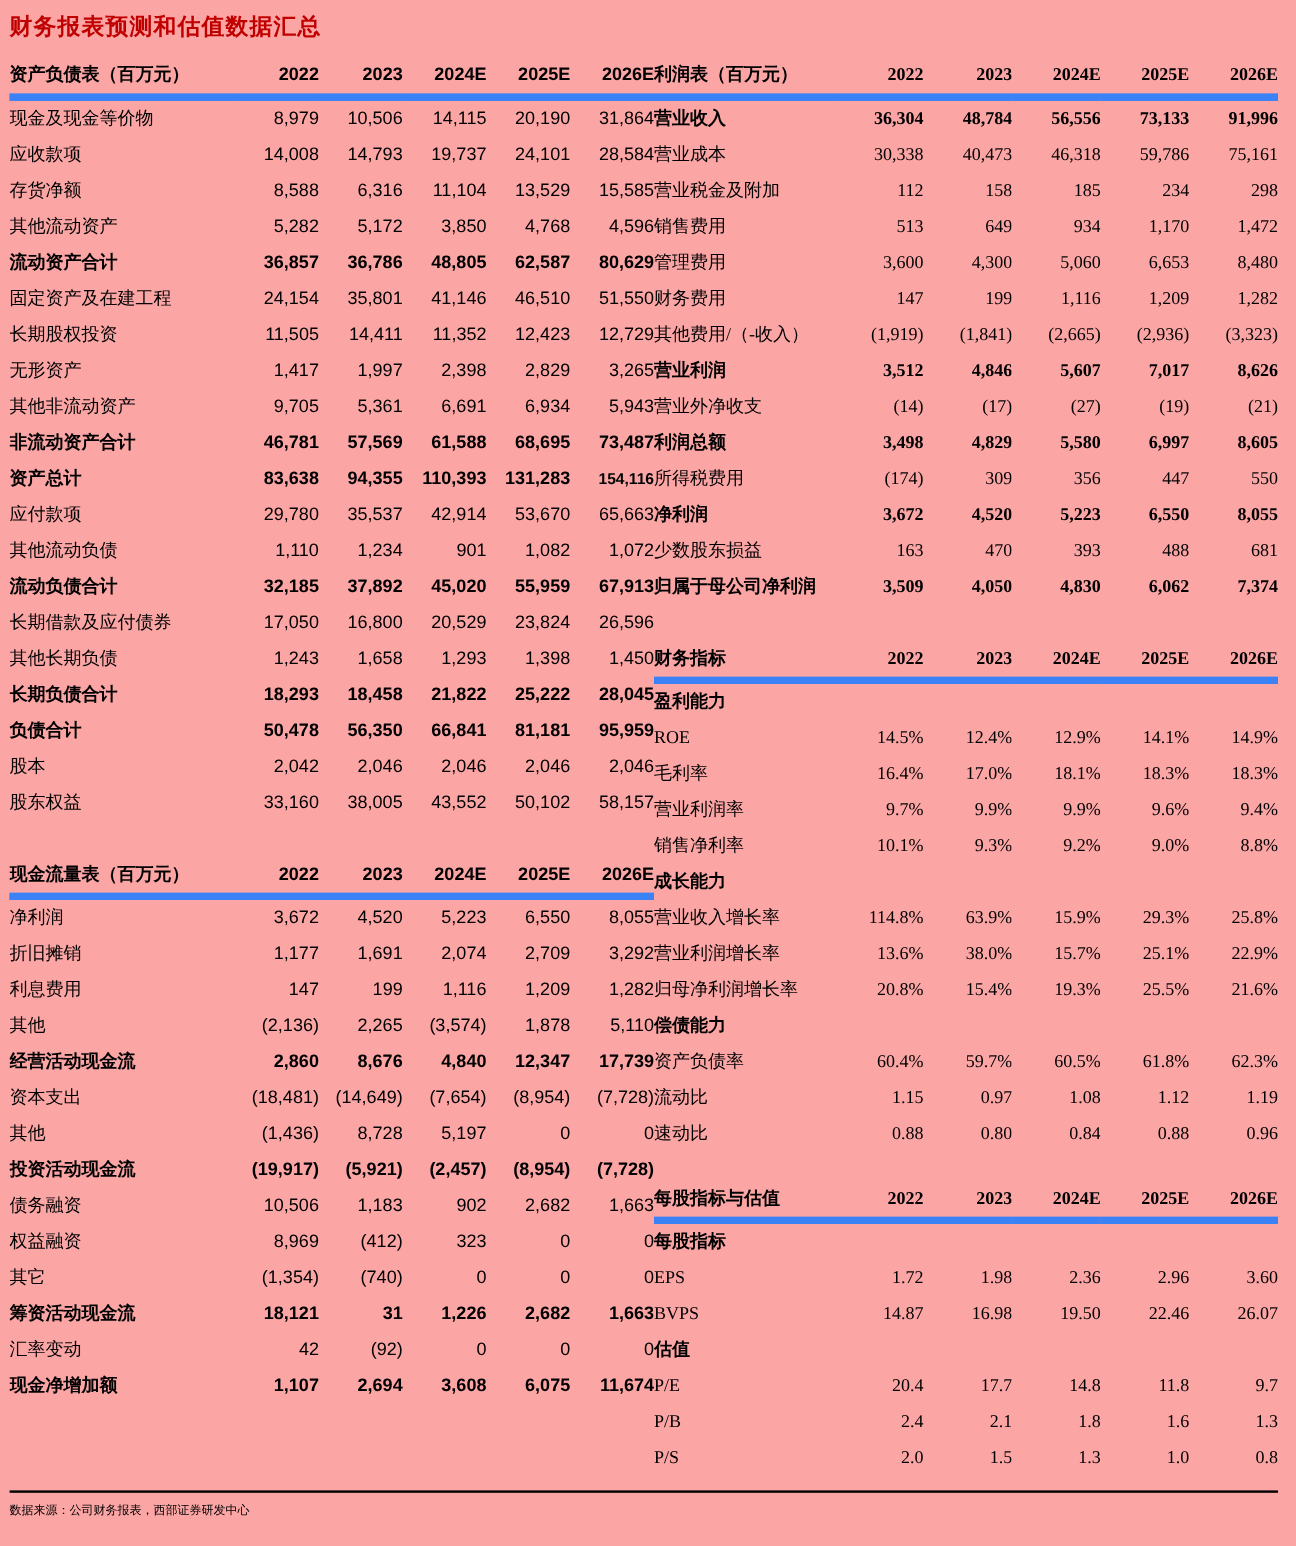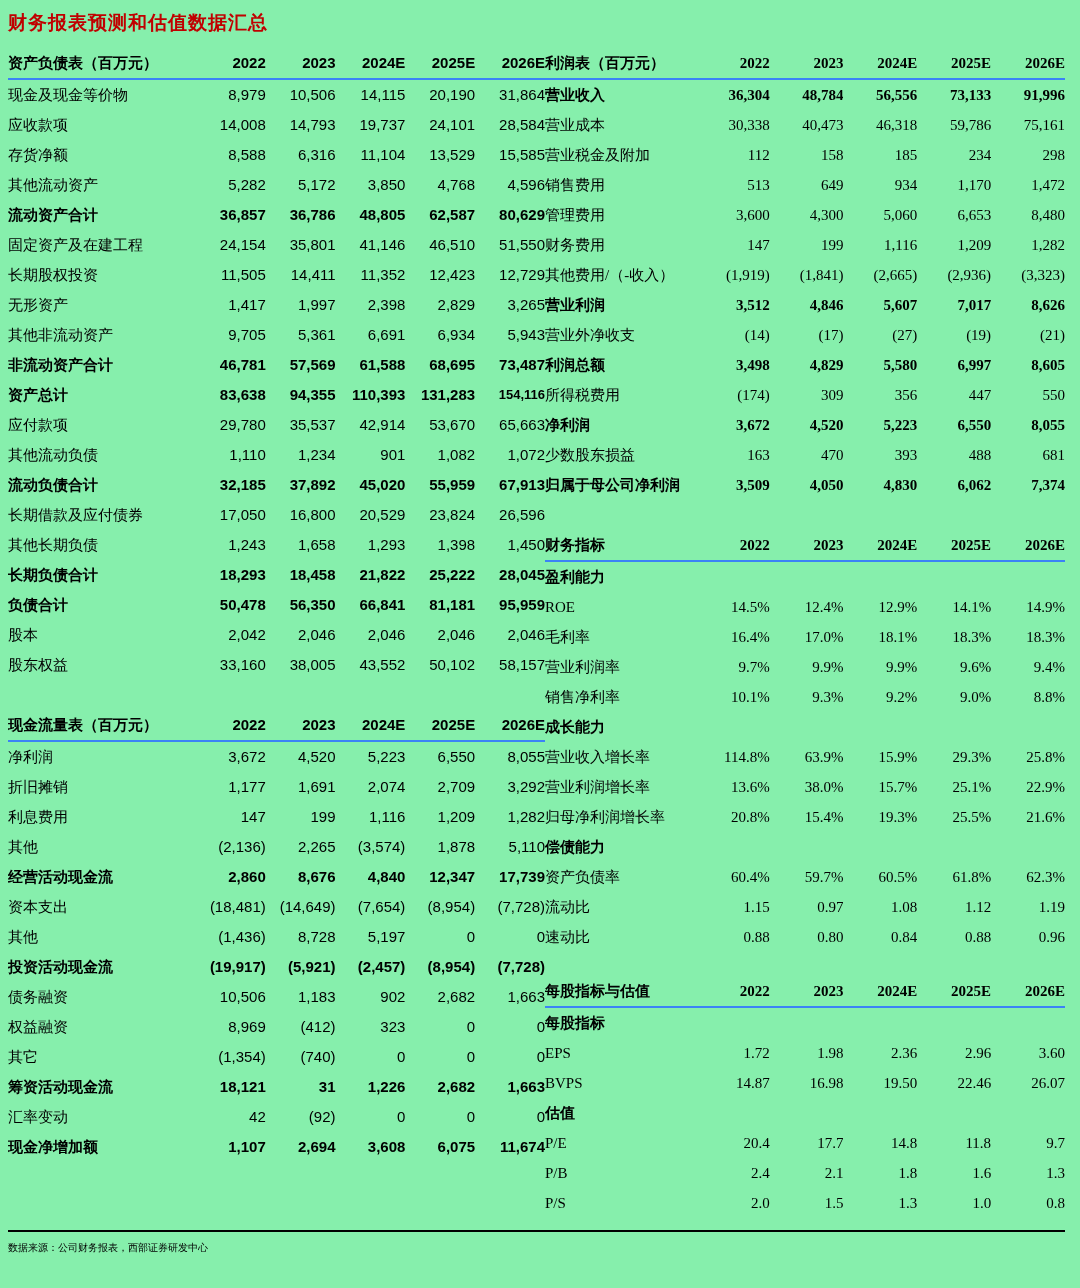--- a/index.html
+++ b/index.html
@@ -1,29 +1,29 @@
 <!DOCTYPE html>
 <html><head>
 <meta charset="utf-8">
 <style>
   html,body{margin:0;padding:0;background:#ffffff;}
   body{font-family:"Liberation Sans","DejaVu Sans",sans-serif;color:#000;}
-  .page{width:1080px;height:1288px;box-sizing:border-box;padding:8px 15px 0 8px;overflow:hidden;background:#86efac;}
+  .page{width:1080px;height:1288px;box-sizing:border-box;padding:8px 15px 0 8px;overflow:hidden;background:#fca5a5;}
   .title{margin:2px 0 12px 0;font-size:19px;line-height:26px;font-weight:bold;letter-spacing:1px;}
   .columns{display:flex;align-items:flex-start;}
   .col-left{width:537px;flex:none;}
   .col-right{flex:1;font-family:Liberation Serif, serif;}
   table{width:100%;border-collapse:collapse;table-layout:fixed;}
   .col-left col.c-label{width:35%;}
   .col-left col.c-num{width:13%;}
   .col-right col.c-label{width:29%;}
   .col-right col.c-num{width:14.2%;}
   th,td{font-size:15px;line-height:30px;padding:0;text-align:right;white-space:nowrap;overflow:hidden;}
   th.label,td.label{text-align:left;}
-  thead th{font-weight:bold;border-bottom:2px solid #3b82f6;}
+  thead th{font-weight:bold;border-bottom:6px solid #3b82f6;}
   tbody tr:first-child td{padding-top:0;}
   tr.bold td{font-weight:bold;}
   td.label{font-weight:inherit;}
   tr.section td.label{font-weight:bold;}
   td.small{font-size:13px;}
   .col-left table + table{margin-top:30px;}
   .col-right table + table{margin-top:30px;}
   .col-right table:nth-of-type(3){margin-top:24px;}
   .bottom-rule{border-top:2px solid #000;margin-top:12px;}
   .footer{font-size:10px;line-height:22px;margin-top:5px;}

